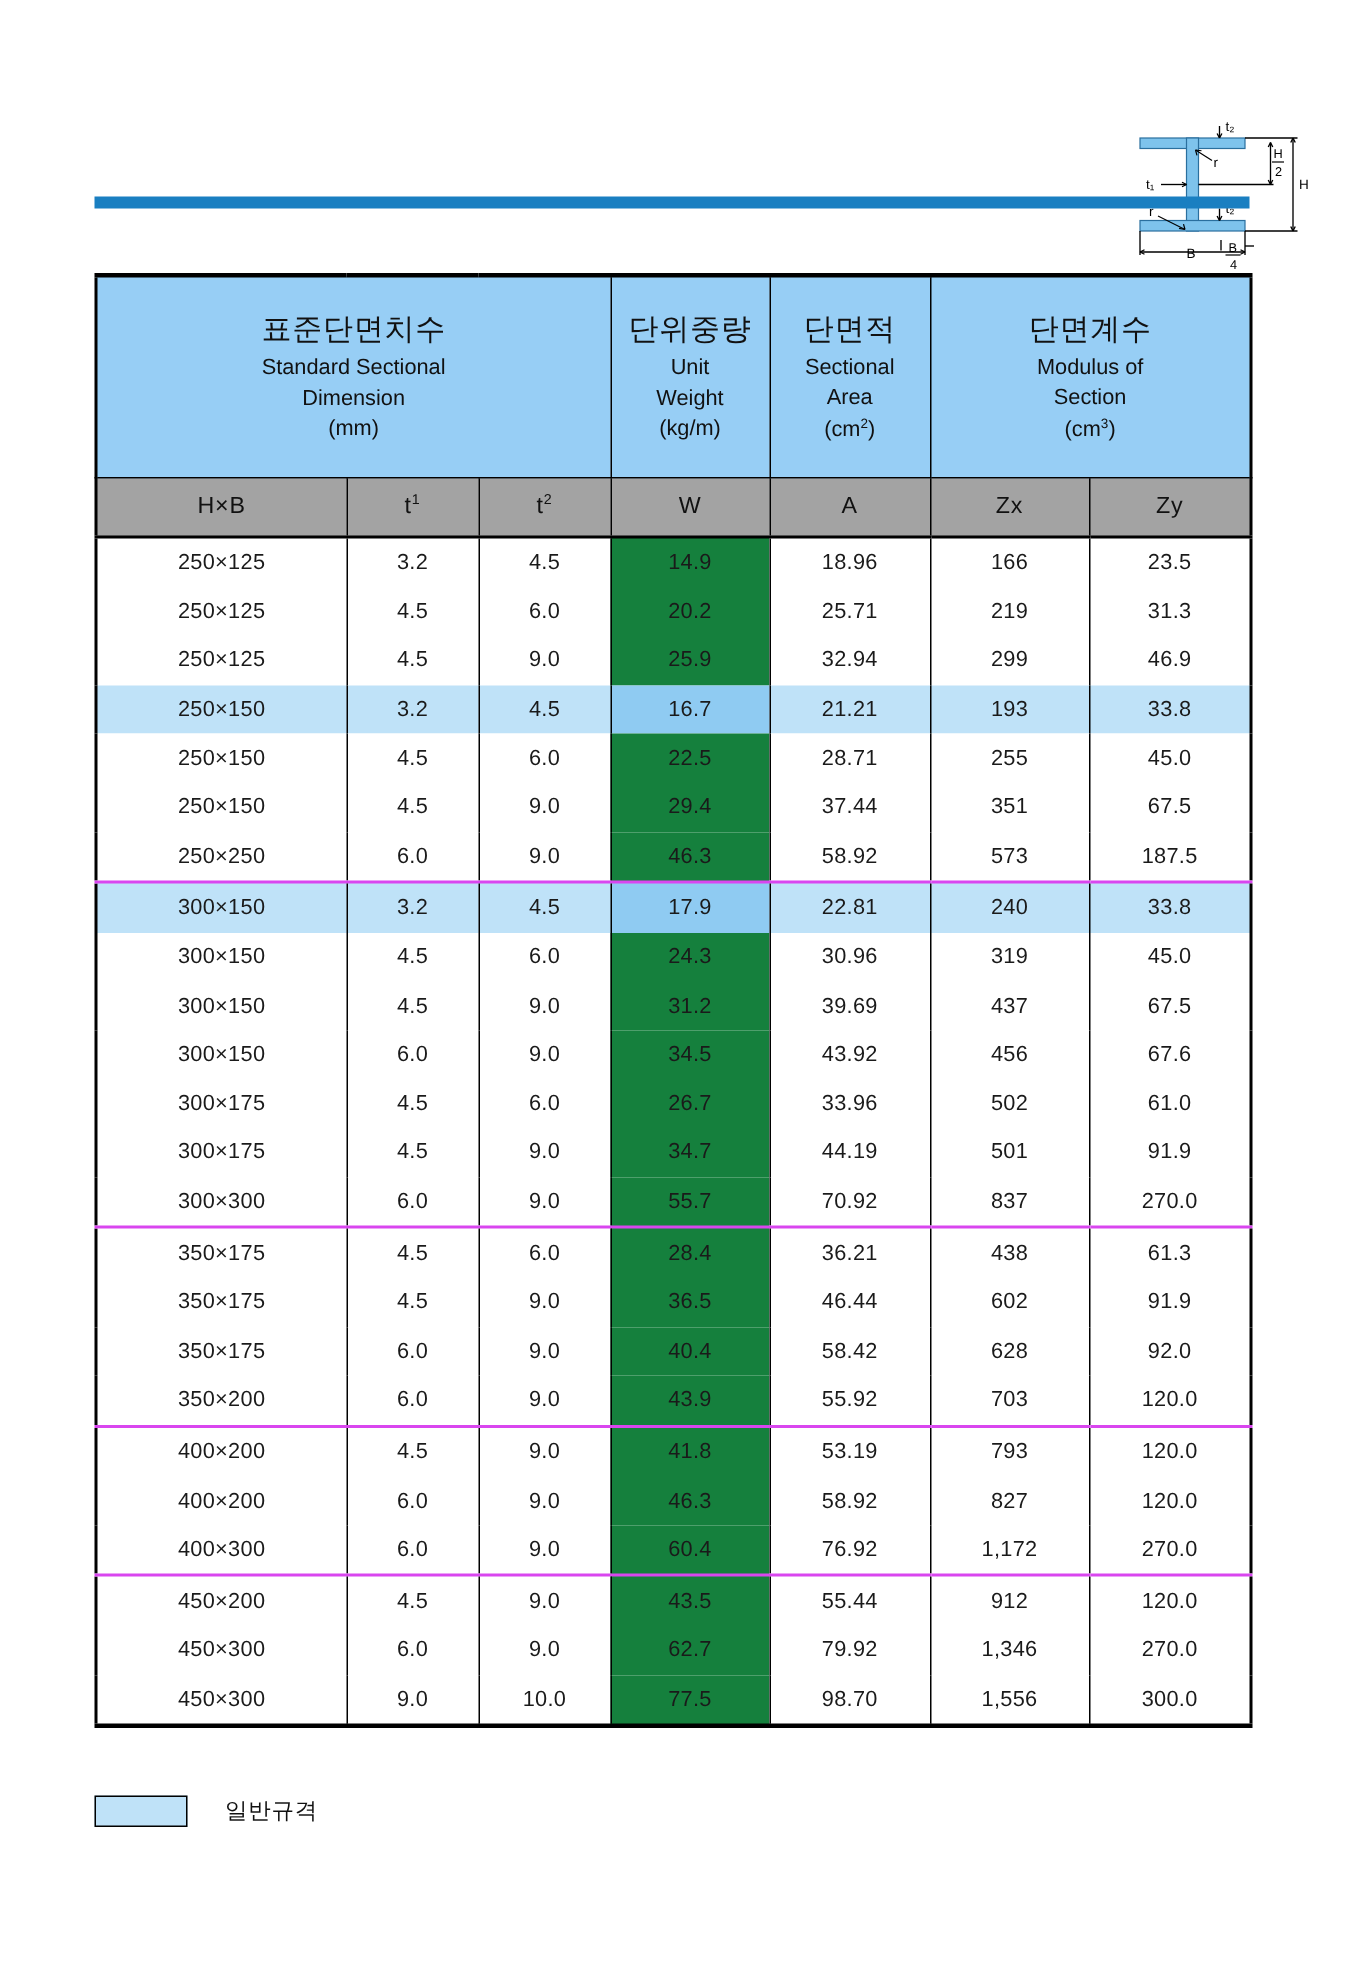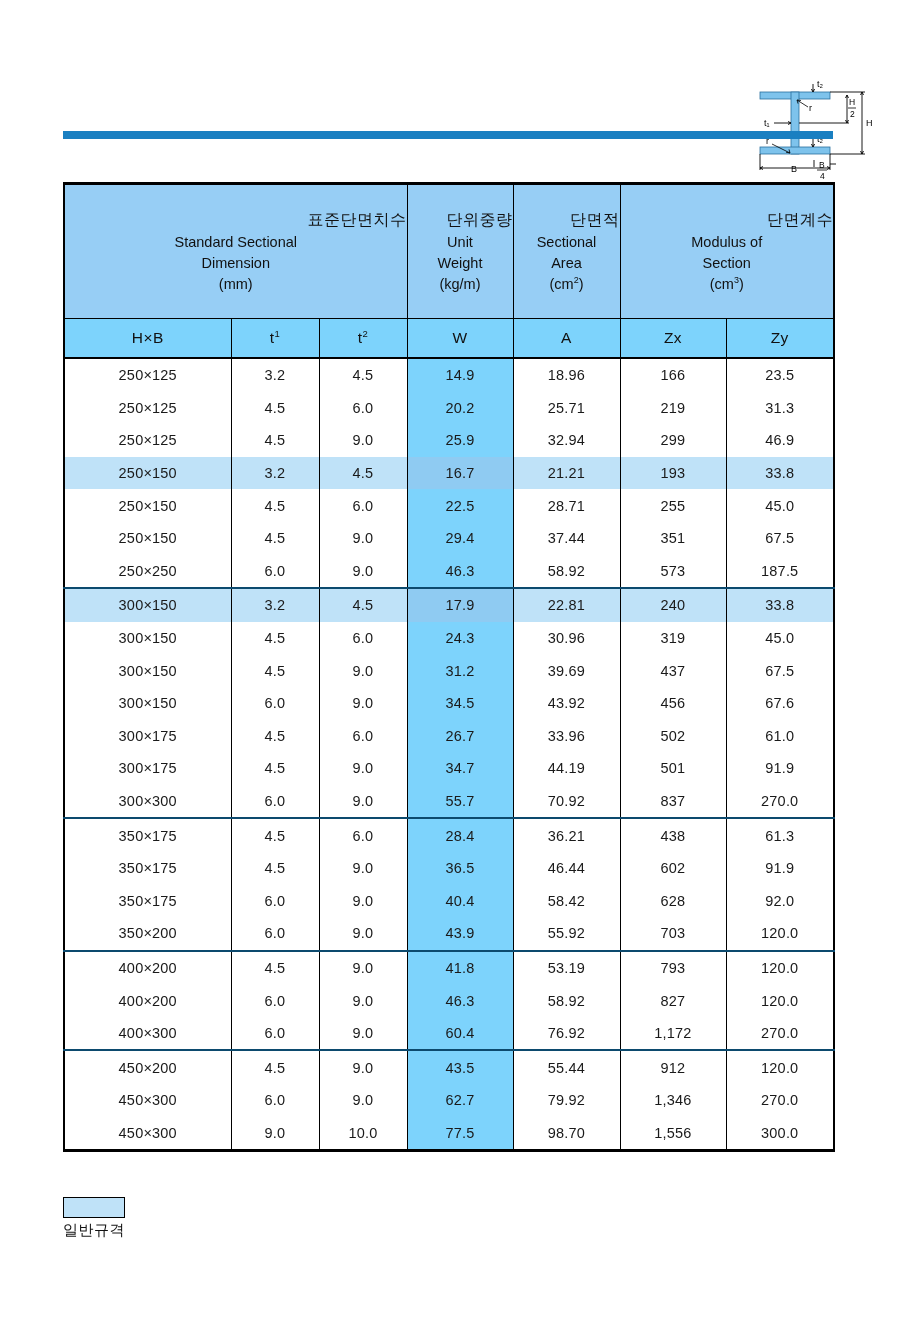--- a/index.html
+++ b/index.html
@@ -67,76 +67,74 @@
   
   tr.hdr-group th {
     background: #97cef5;
     height: 133px;
     font-size: 15px;
     line-height: 1.42;
     border-bottom: 1px solid #000;
   }
   tr.hdr-group th .ko {
     display: block;
-    font-size: 16px;
+    font-size: 20px;
     letter-spacing: .5px;
     padding-bottom: 1px;
-    text-align: right;
   }
   tr.hdr-group th .en {
     display: block;
     font-size: 14.5px;
   }
   tr.hdr-group th .unit {
     display: block;
     font-size: 14.5px;
   }
   tr.hdr-group th sup { font-size: 9px; vertical-align: super; }
 
   
   tr.hdr-sym th {
-    background: #7dd3fc;
+    background: #a3a3a3;
     height: 38px;
     font-size: 15.5px;
     border-bottom: 2px solid #000;
     letter-spacing: .5px;
   }
   tr.hdr-sym th sup { font-size: 9.5px; vertical-align: super; }
 
   
   tr.data td {
     height: 32.6px;
     font-size: 14.5px;
     background: #ffffff;
     color: #1a1a1a;
     letter-spacing: .2px;
   }
-  tr.data td.w-col { background: #7dd3fc; }
+  tr.data td.w-col { background: #15803d; }
   tr.data.hl td { background: #bfe2f8; }
   tr.data.hl td.w-col { background: #8fcbf2; }
-  tr.data.group-end td { border-bottom: 2px solid #0c4a6e; }
+  tr.data.group-end td { border-bottom: 2px solid #d946ef; }
 
   
   col.c-hb { width: 167px; }
   col.c-t1 { width: 88px; }
   col.c-t2 { width: 88px; }
   col.c-w  { width: 106px; }
   col.c-a  { width: 107px; }
   col.c-zx { width: 106px; }
   col.c-zy { width: 108px; }
 
   
   #legend {
     position: absolute;
     left: 63px;
     top: 1197px;
     display: flex;
     align-items: center;
-    gap: 3px;
-    flex-direction: column;
+    gap: 25px;
   }
   #legend .swatch {
     width: 60px;
     height: 19px;
     background: #bfe2f8;
     border: 1px solid #000;
   }
   #legend .legend-label {
     font-size: 15px;
     color: #111;

